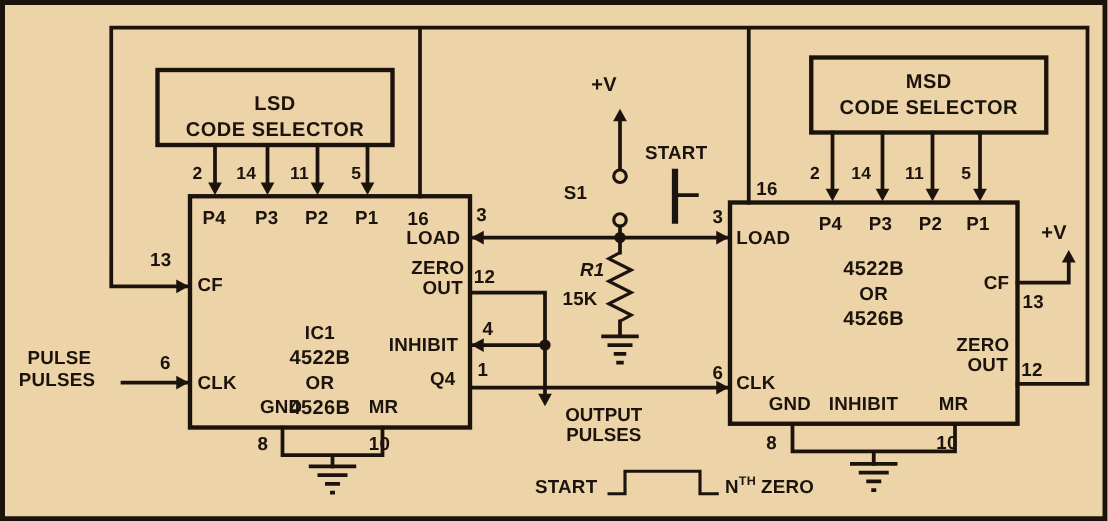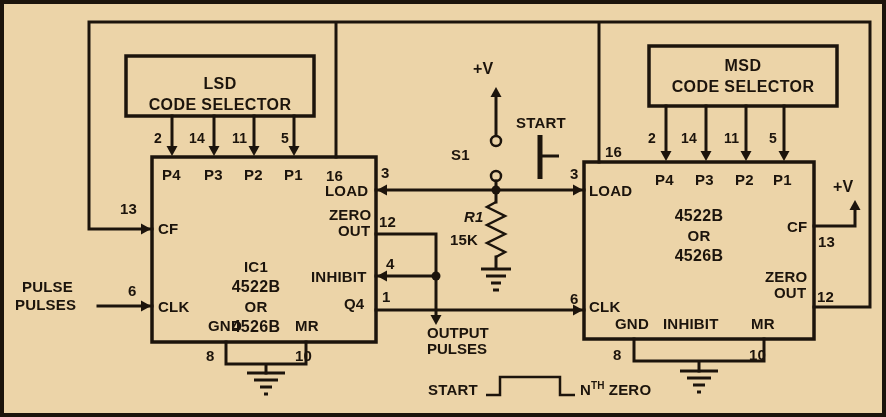--- a/index.html
+++ b/index.html
@@ -24,21 +24,21 @@
   .t14{font-size:14px;line-height:16px;}
   .t16{font-size:16px;line-height:18px;}
   .selbox{
     position:absolute;display:flex;flex-direction:column;
     align-items:center;justify-content:center;gap:2px;
   }
   .selbox span{font:bold 16px/19px "Liberation Sans",sans-serif;letter-spacing:.4px;}
   .icTitle{position:absolute;text-align:center;}
   .icTitle div{font:bold 15px/20px "Liberation Sans",sans-serif;letter-spacing:.3px;}
   .icTitle div.part{font-size:16px;text-align:center;}
-  .blockc{position:absolute;text-align:left;}
+  .blockc{position:absolute;text-align:center;}
   .blockc div{font:bold 15px/16px "Liberation Sans",sans-serif;}
   sup.th{font-size:10px;vertical-align:top;line-height:10px;}
   .pulse-word{margin-left:4px;}
 </style>
 </head>
 <body>
 
 <div class="stage">
 
   <svg class="wires" viewBox="0 0 878 409">

